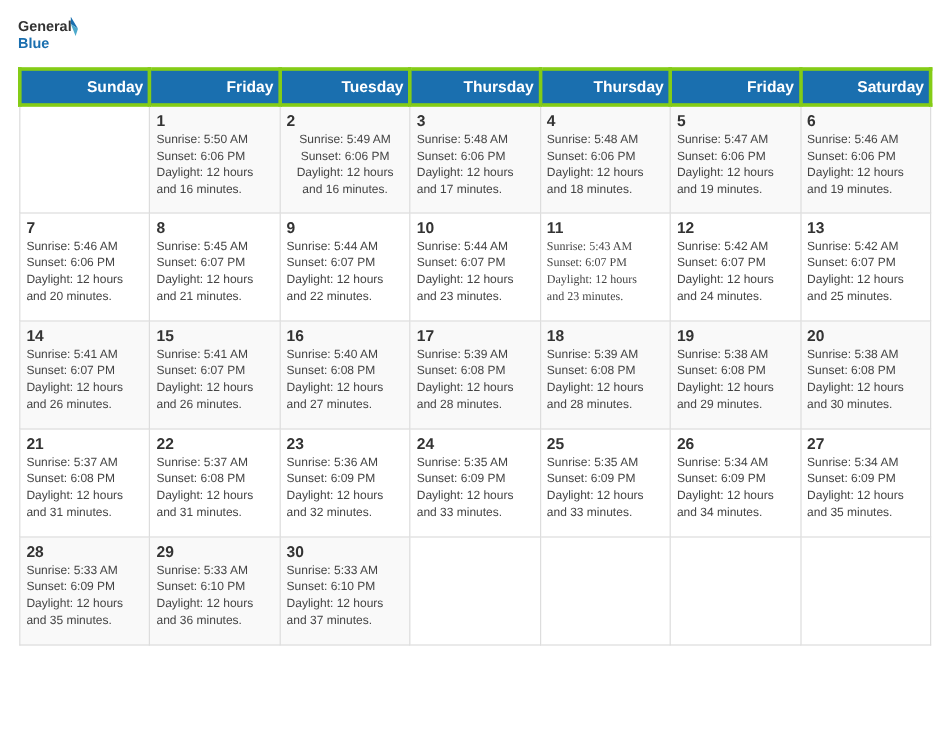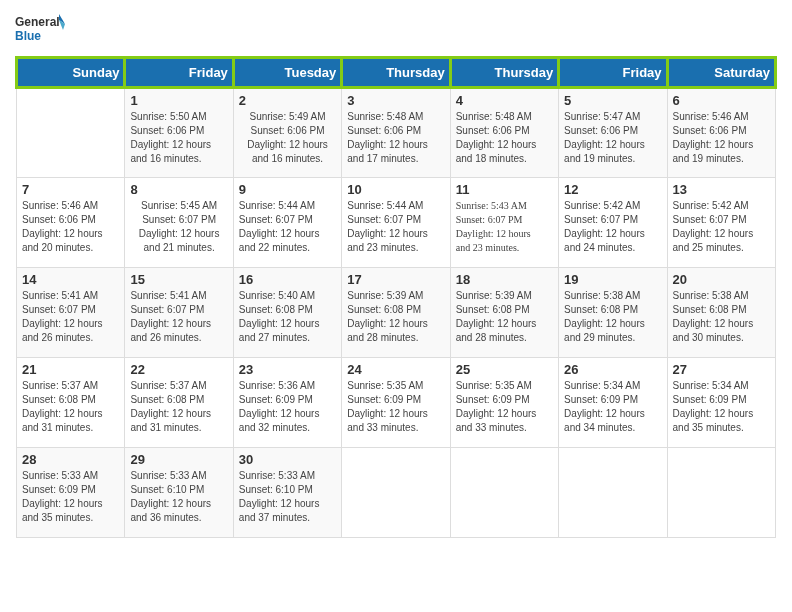--- a/index.html
+++ b/index.html
@@ -157,21 +157,21 @@
       <tr>
         <td>
           <span class="day-number">7</span>
           <div class="cell-info" style="white-space: pre-line;">Sunrise: 5:46 AM
 Sunset: 6:06 PM
 Daylight: 12 hours
 and 20 minutes.</div>
         </td>
         <td>
           <span class="day-number">8</span>
-          <div class="cell-info" style="white-space: pre-line; text-align: center;">Sunrise: 5:45 AM
+          <div class="cell-info" style="white-space: pre-line;">Sunrise: 5:45 AM
 Sunset: 6:07 PM
 Daylight: 12 hours
 and 21 minutes.</div>
         </td>
         <td>
           <span class="day-number">9</span>
           <div class="cell-info" style="white-space: pre-line;">Sunrise: 5:44 AM
 Sunset: 6:07 PM
 Daylight: 12 hours
 and 22 minutes.</div>

